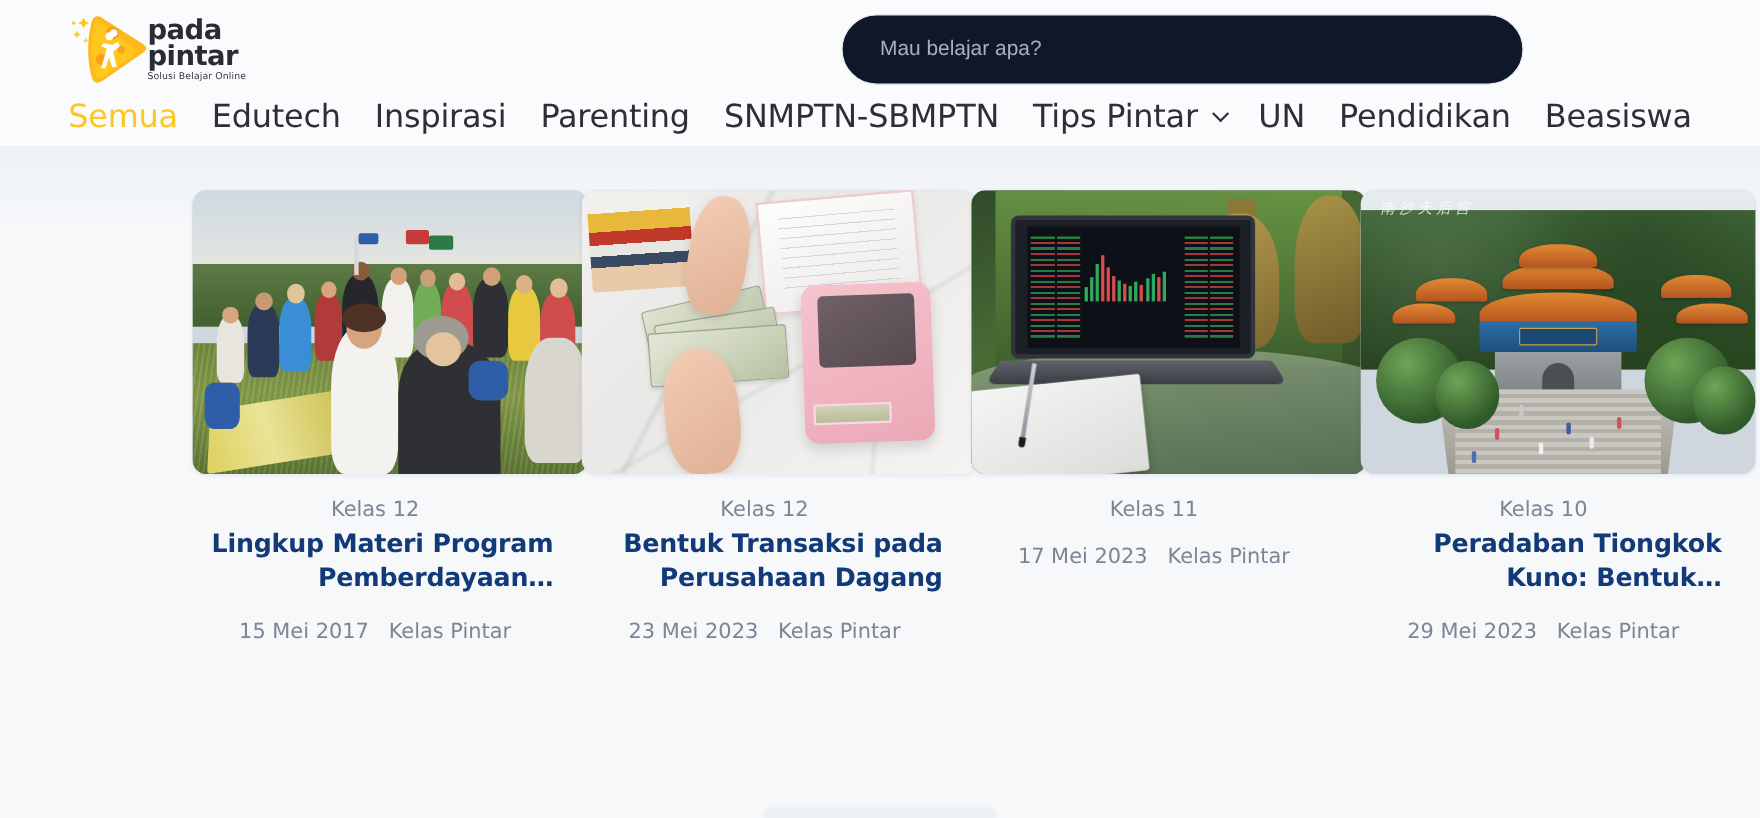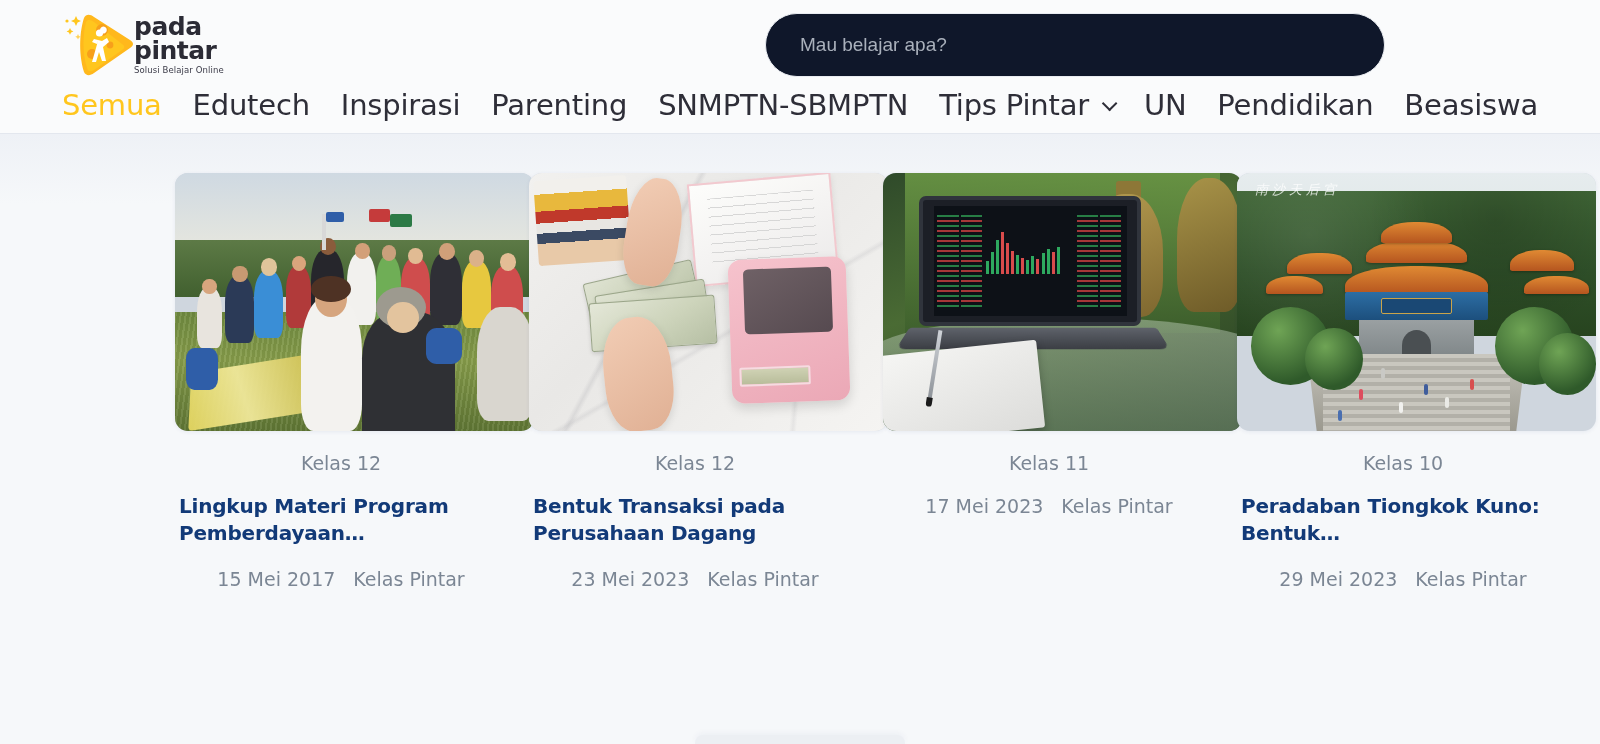--- a/index.html
+++ b/index.html
@@ -195,24 +195,24 @@
 
   .card-meta {
     text-align: center;
     margin-top: 21px;
     font-size: 19px;
     color: #7b8694;
     font-family: "DejaVu Sans", sans-serif;
   }
 
   .card-title {
-    text-align: left;
-    margin-top: 19px;
-    font-family: "DejaVu Sans", sans-serif;
-    font-size: 20px;
+    text-align: right;
+    margin-top: 6px;
+    font-family: "DejaVu Sans", sans-serif;
+    font-size: 23px;
     font-weight: 700;
     line-height: 1.34;
     color: #123a78;
     letter-spacing: -0.2px;
     padding: 0 4px;
   }
 
   .card-footer {
     margin-top: 21px;
     display: flex;

